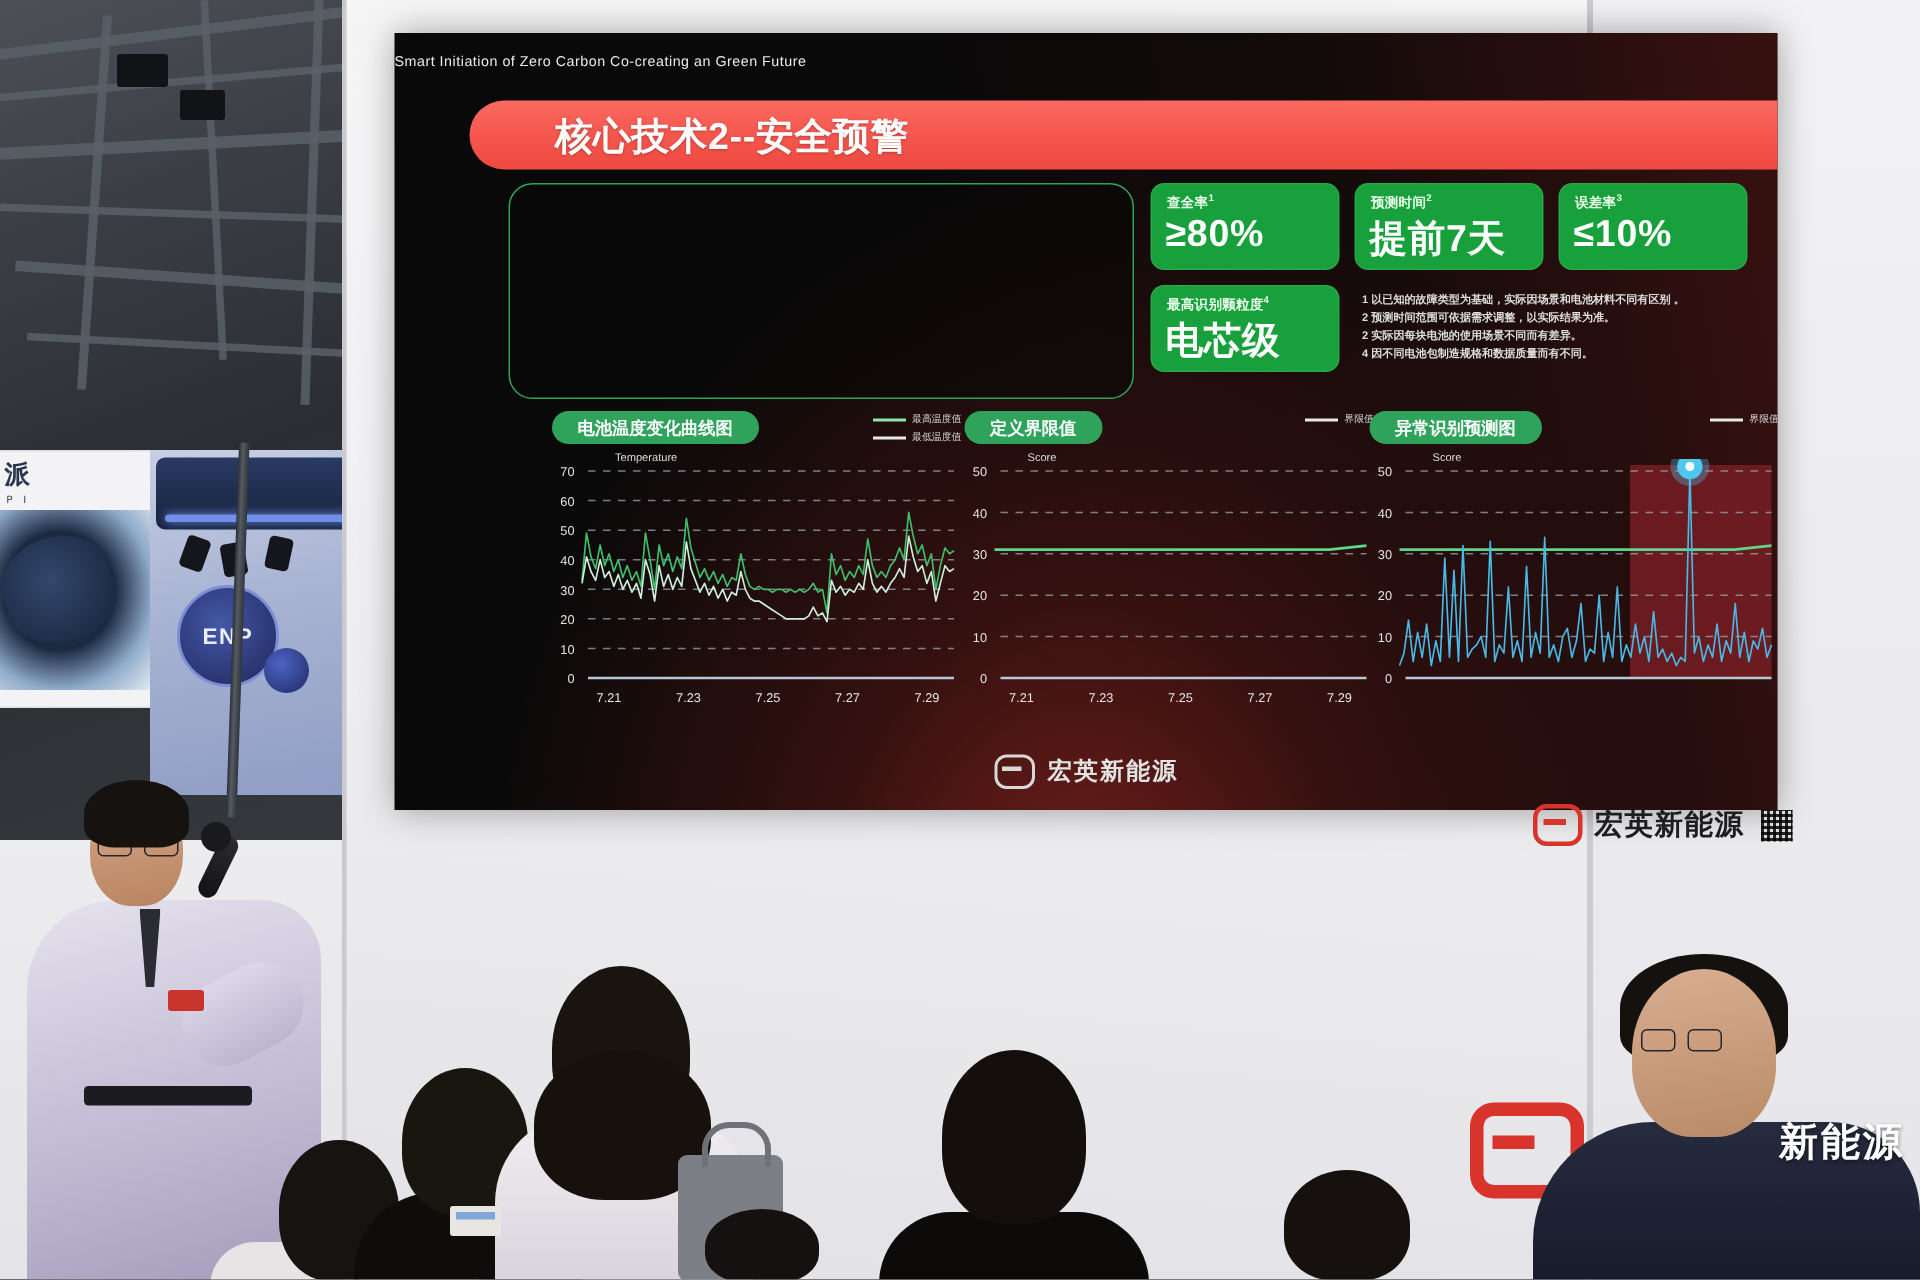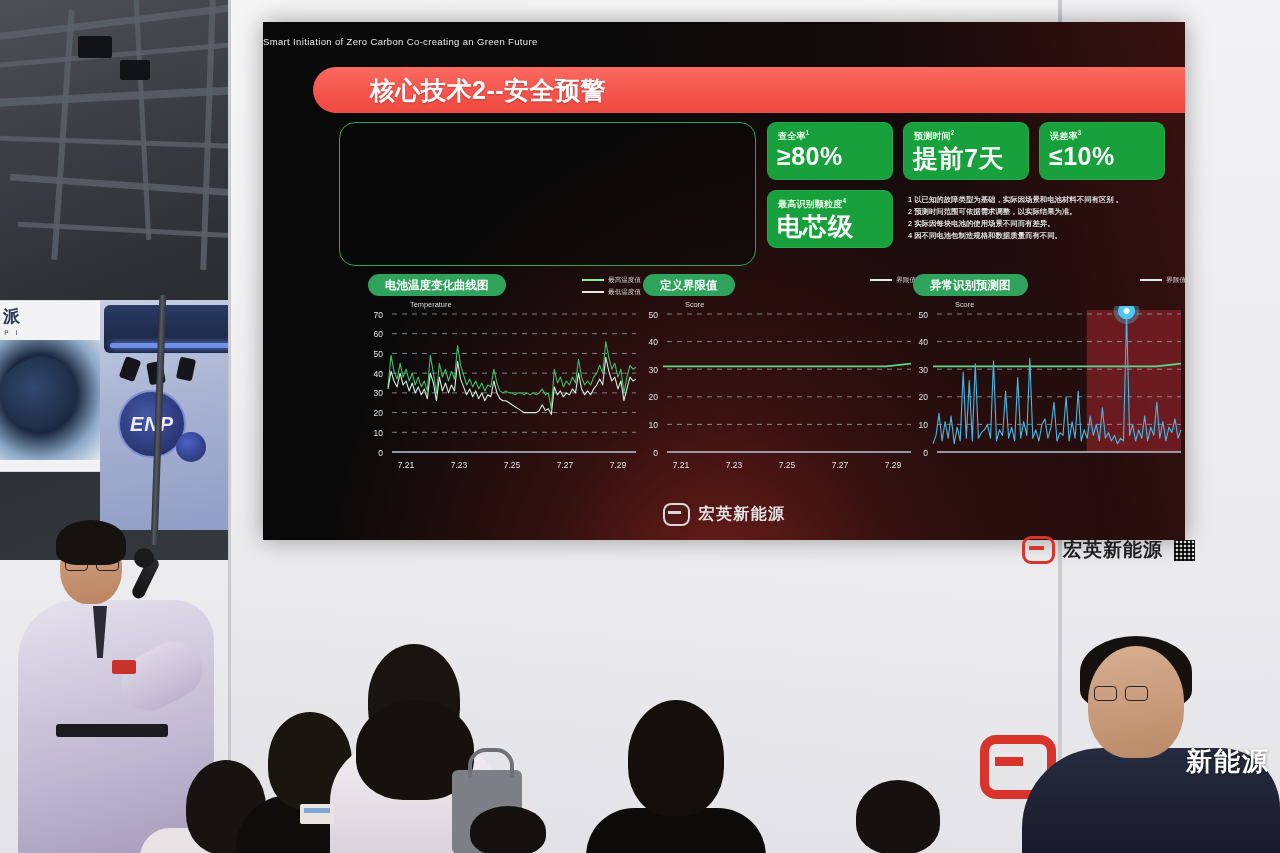--- a/index.html
+++ b/index.html
@@ -45,21 +45,21 @@
     background:linear-gradient(180deg,#2a3a63,#16213c);border-radius:6px;}
   .blue-arch:after{content:"";position:absolute;left:6px;bottom:5px;right:6px;height:5px;
     background:#6f8fe8;border-radius:3px;box-shadow:0 0 7px #6f8fe8;}
   .spot{position:absolute;width:16px;height:22px;background:#14161b;border-radius:3px;}
   .spot.s1{left:122px;top:358px;transform:rotate(20deg);}
   .spot.s2{left:148px;top:362px;transform:rotate(-10deg);}
   .spot.s3{left:178px;top:358px;transform:rotate(12deg);}
   .enp-logo{position:absolute;left:118px;top:390px;width:64px;height:64px;border-radius:50%;
     background:radial-gradient(circle at 42% 38%,#4558a8,#2a3572 70%,#1d2553 100%);
     border:2px solid #7e8ed6;display:flex;align-items:center;justify-content:center;
-    color:#e9edff;font-size:20px;font-weight:bold;letter-spacing:1px;font-style:italic;}
+    color:#e9edff;font-size:15px;font-weight:bold;letter-spacing:1px;}
   .enp-dot{position:absolute;left:176px;top:432px;width:30px;height:30px;border-radius:50%;
     background:radial-gradient(circle at 38% 35%,#4d63c6,#1f2a63);}
   .pole{position:absolute;left:155px;top:295px;width:7px;height:250px;
     background:linear-gradient(90deg,#2b2f36,#565b63 40%,#30343b);transform:rotate(2deg);}
 
   
   .hall-right{position:absolute;right:0;top:0;width:290px;height:560px;
     background:linear-gradient(200deg,#e2e3e7 0%,#d4d6dc 30%,#bfc3cb 60%,#d9dbe1 100%);}
   .rr-truss{position:absolute;background:#9aa0a9;opacity:.75;}
   .rr-truss.a{right:0;top:30px;width:300px;height:6px;transform:rotate(6deg);}

